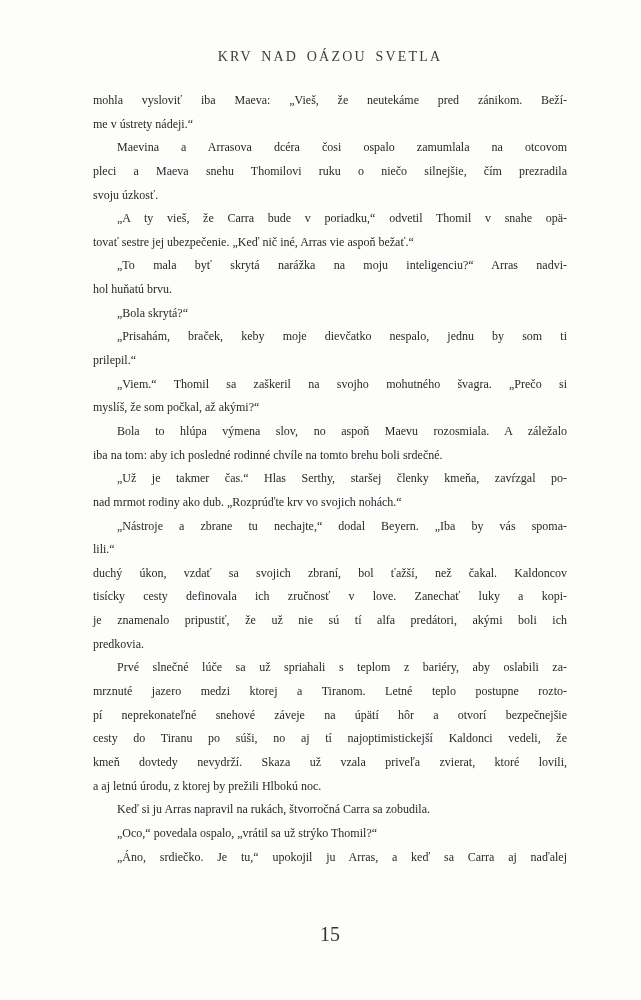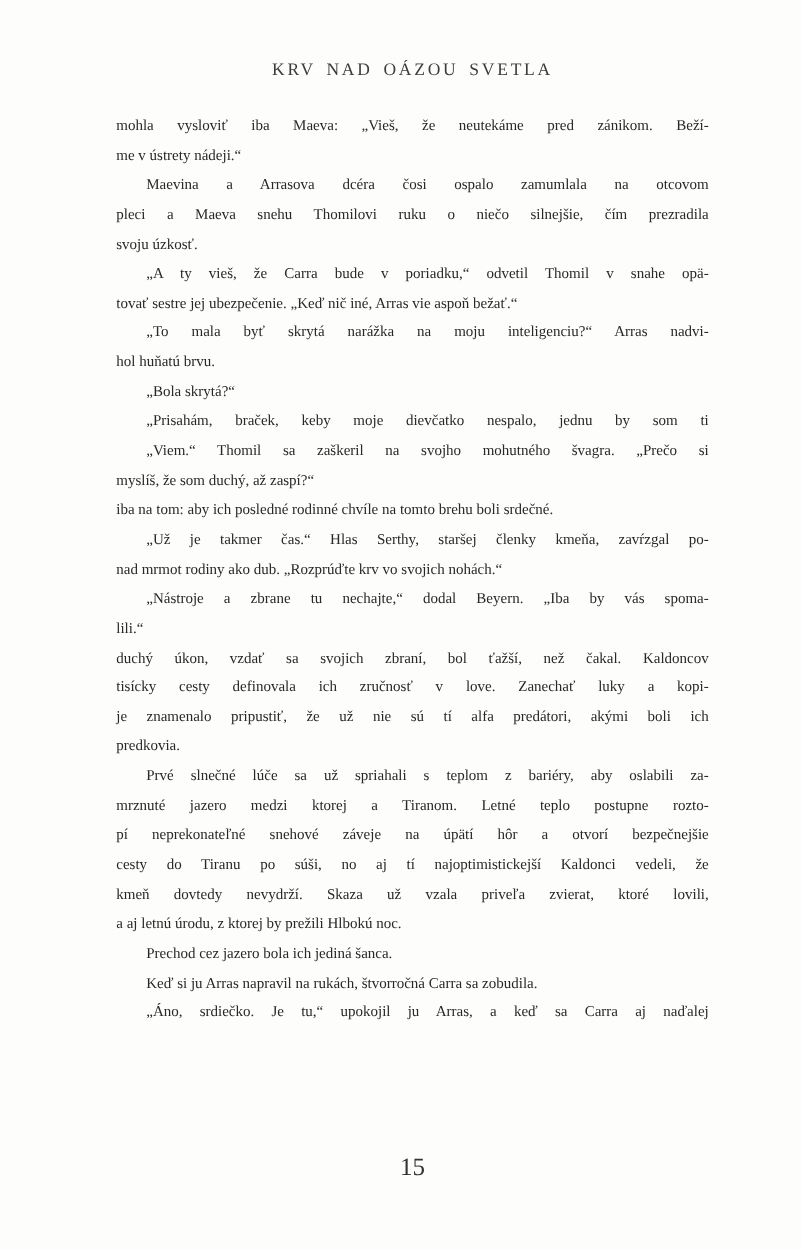--- a/index.html
+++ b/index.html
@@ -83,26 +83,28 @@
       </div>
       <div class="paragraph">
         <div class="line indent">„To mala byť skrytá narážka na moju inteligenciu?“ Arras nadvi-</div>
         <div class="line lastline">hol huňatú brvu.</div>
       </div>
       <div class="paragraph">
         <div class="line indent lastline">„Bola skrytá?“</div>
       </div>
       <div class="paragraph">
         <div class="line indent">„Prisahám, braček, keby moje dievčatko nespalo, jednu by som ti</div>
+        <div class="line lastline">prilepil.“</div>
       </div>
       <div class="paragraph">
         <div class="line indent">„Viem.“ Thomil sa zaškeril na svojho mohutného švagra. „Prečo si</div>
-        <div class="line lastline">myslíš, že som duchý, až zaspí?“</div>
+        <div class="line lastline">myslíš, že som počkal, až akými?“</div>
       </div>
       <div class="paragraph">
+        <div class="line indent">Bola to hlúpa výmena slov, no aspoň Maevu rozosmiala. A záležalo</div>
         <div class="line lastline">iba na tom: aby ich posledné rodinné chvíle na tomto brehu boli srdečné.</div>
       </div>
       <div class="paragraph">
         <div class="line indent">„Už je takmer čas.“ Hlas Serthy, staršej členky kmeňa, zavŕzgal po-</div>
         <div class="line lastline">nad mrmot rodiny ako dub. „Rozprúďte krv vo svojich nohách.“</div>
       </div>
       <div class="paragraph">
         <div class="line indent">„Nástroje a zbrane tu nechajte,“ dodal Beyern. „Iba by vás spoma-</div>
         <div class="line lastline">lili.“</div>
       </div>
@@ -114,24 +116,24 @@
       </div>
       <div class="paragraph">
         <div class="line indent">Prvé slnečné lúče sa už spriahali s teplom z bariéry, aby oslabili za-</div>
         <div class="line">mrznuté jazero medzi ktorej a Tiranom. Letné teplo postupne rozto-</div>
         <div class="line">pí neprekonateľné snehové záveje na úpätí hôr a otvorí bezpečnejšie</div>
         <div class="line">cesty do Tiranu po súši, no aj tí najoptimistickejší Kaldonci vedeli, že</div>
         <div class="line">kmeň dovtedy nevydrží. Skaza už vzala priveľa zvierat, ktoré lovili,</div>
         <div class="line lastline">a aj letnú úrodu, z ktorej by prežili Hlbokú noc.</div>
       </div>
       <div class="paragraph">
-        <div class="line indent lastline">Prechod cez jazero bola ich jediná šanca.</div>
+        <div class="line indent lastline">Keď si ju Arras napravil na rukách, štvorročná Carra sa zobudila.</div>
       </div>
       <div class="paragraph">
-        <div class="line indent lastline">Keď si ju Arras napravil na rukách, štvorročná Carra sa zobudila.</div>
+        <div class="line indent lastline">„Oco,“ povedala ospalo, „vrátil sa už strýko Thomil?“</div>
       </div>
       <div class="paragraph">
         <div class="line indent">„Áno, srdiečko. Je tu,“ upokojil ju Arras, a keď sa Carra aj naďalej</div>
       </div>
     </div>
 
   <div class="page-number">15</div>
 </div>
 
 </body></html>

